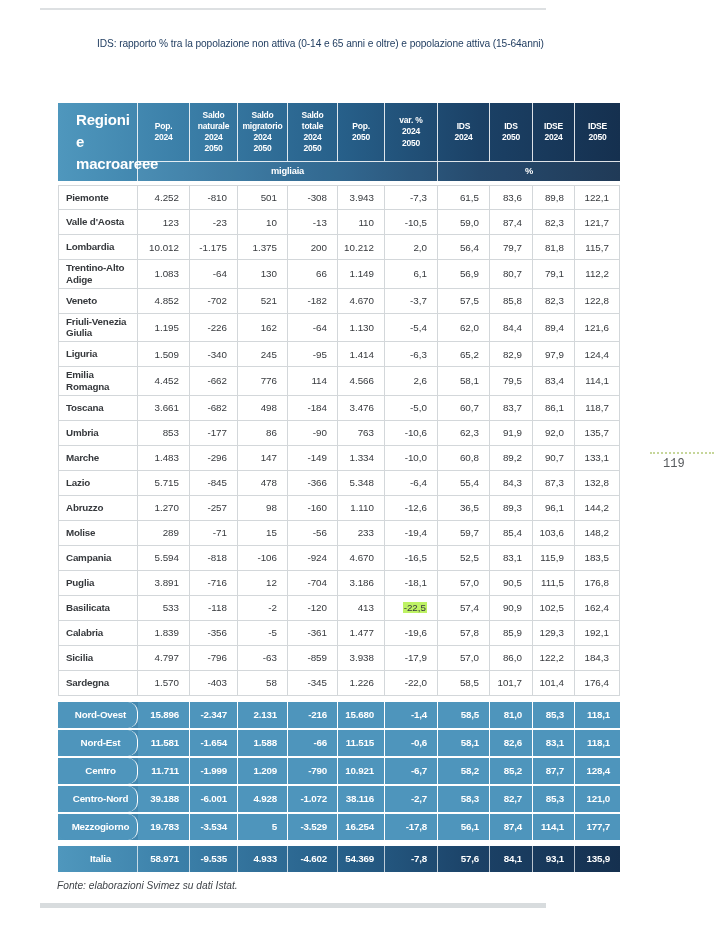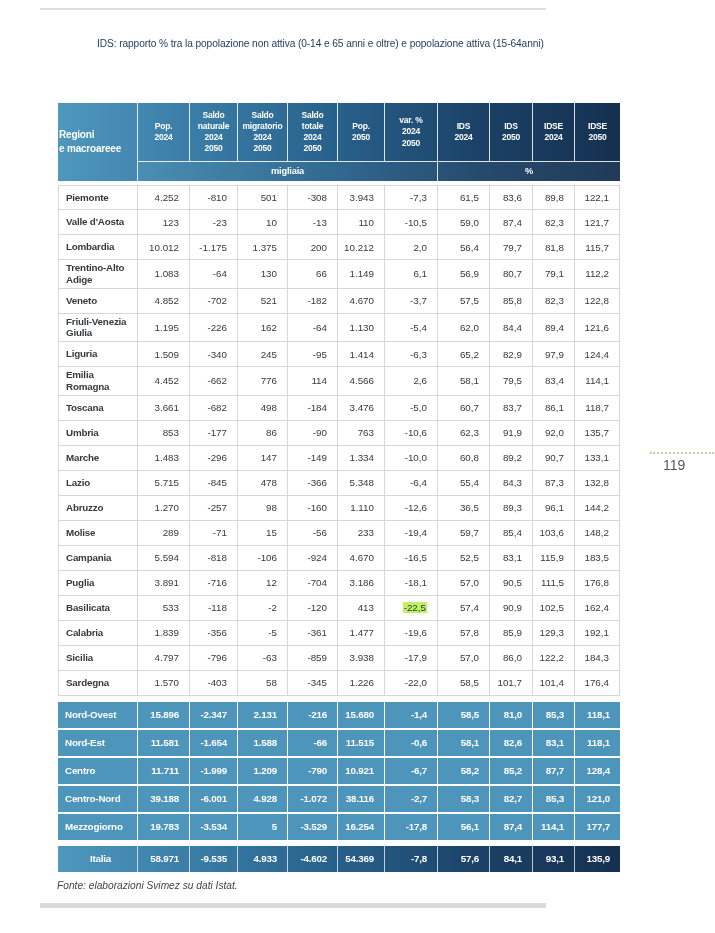--- a/index.html
+++ b/index.html
@@ -21,59 +21,59 @@
     background:linear-gradient(90deg,#4f97bd 0%,#3b7fa8 22%,#27608a 50%,#1b4166 75%,#15304f 100%);
   }
   th,td{box-sizing:border-box;}
   thead th{
     color:#fff;font-weight:bold;font-size:8.5px;line-height:1.3;text-align:center;
     vertical-align:middle;white-space:pre-line;border-right:1px solid rgba(255,255,255,.85);
     padding:3px 1px;letter-spacing:-0.2px;
   }
   thead tr:first-child th{height:58px;}
   thead th:last-child{border-right:none;}
-  .h-region{text-align:left;padding-left:1px;font-size:10px;line-height:1.45;}
+  .h-region{text-align:left;padding-left:18px;font-size:15px;line-height:1.45;}
   .h-unit{border-top:1px solid rgba(255,255,255,.85);font-size:9.3px;height:20px;background:rgba(255,255,255,.05);}
 
   .spacer td{background:#fff;padding:0;border:none;line-height:0;}
 
   .region-row th,.region-row td{
     background:#fff;border-bottom:1px solid #d3d7da;border-right:1px solid #d3d7da;
     font-size:9.8px;color:#36393d;height:25px;padding:2px 0;vertical-align:middle;
   }
   .region-row th{
     text-align:left;padding-left:7px;padding-right:2px;font-weight:600;
     border-left:1px solid #d3d7da;line-height:1.2;letter-spacing:-0.2px;
   }
   .region-row td{text-align:right;padding-right:10px;}
   .region-row.first th,.region-row.first td{border-top:1px solid #d3d7da;}
 
   .macro-row th,.macro-row td{
     background:#4e95bc;color:#fff;font-weight:bold;font-size:9.8px;height:26px;
     border-right:1px solid #fff;vertical-align:middle;letter-spacing:-0.2px;
   }
-  .macro-row th{text-align:left;padding-left:7px;}
+  .macro-row th{text-align:center;padding-left:7px;border-radius:10px;}
   .macro-row td{text-align:right;padding-right:10px;}
   .macro-row td:last-child{border-right:none;}
 
   .italia-row th,.italia-row td{
     background:transparent;color:#fff;font-weight:bold;font-size:9.8px;height:26px;
     border-right:1px solid rgba(255,255,255,.7);vertical-align:middle;letter-spacing:-0.2px;
   }
   .italia-row th{text-align:center;padding-left:7px;}
   .italia-row td{text-align:right;padding-right:10px;}
   .italia-row td:last-child{border-right:none;}
 
   .hl{background:#bef264;padding:0 1px;}
 
   .source{margin-top:8px;margin-left:-1px;font-style:italic;font-size:10.2px;color:#3f4348;}
 
   .pagenum-block{position:absolute;left:650px;top:452px;width:66px;}
   .dotted{border-top:2px dotted #c6d69a;width:64px;margin-bottom:3px;}
-  .pagenum{font-size:14px;color:#55585b;padding-left:13px;}
+  .pagenum{font-size:12px;color:#55585b;padding-left:13px;font-family:Liberation Mono, monospace;}
 </style>
 </head>
 <body>
 
 <div class="top-line"></div>
 
 <div class="title-block">
   <div class="subs">
     <div>IDS: rapporto % tra la popolazione non attiva (0-14 e 65 anni e oltre) e popolazione attiva (15-64anni)</div>
   </div>

